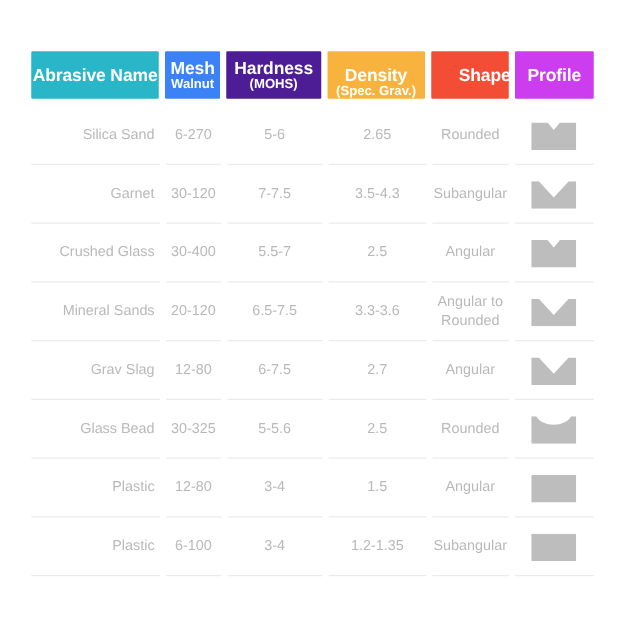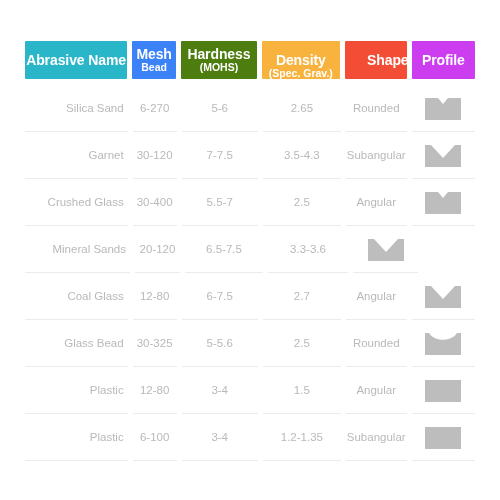--- a/index.html
+++ b/index.html
@@ -119,23 +119,23 @@
 <body>
 
 <div id="table-root">
 
   <div class="header-row">
       <div class="hcell hc-0" style="background: rgb(41, 182, 200);">
         <span class="h-main">Abrasive Name</span>
       </div>
       <div class="hcell hc-1" style="background: #3b82f6;">
         <span class="h-main">Mesh</span>
-        <span class="h-sub">Bead</span>
-      </div>
-      <div class="hcell hc-2" style="background: #4d7c0f;">
+        <span class="h-sub">Walnut</span>
+      </div>
+      <div class="hcell hc-2" style="background: #4c1d95;">
         <span class="h-main">Hardness</span>
         <span class="h-sub">(MOHS)</span>
       </div>
       <div class="hcell hc-3" style="background: rgb(247, 179, 62); justify-content: flex-end;">
         <span class="h-main">Density</span>
         <span class="h-sub">(Spec. Grav.)</span>
       </div>
       <div class="hcell hc-4" style="background: rgb(244, 77, 53); padding-left: 24px;">
         <span class="h-main">Shape</span>
       </div>
@@ -179,28 +179,29 @@
           <svg class="profile-svg" width="36" height="22" viewBox="0 0 36 22" xmlns="http://www.w3.org/2000/svg">
             <path d="M0,0 L13,0 L18,6 L23,0 L36,0 L36,22 L0,22 Z" fill="#bdbdbd"></path>
           </svg>
         </div>
       </div>
       <div class="row">
         <div class="cell c-0">Mineral Sands</div>
         <div class="cell c-1">20-120</div>
         <div class="cell c-2">6.5-7.5</div>
         <div class="cell c-3">3.3-3.6</div>
+        <div class="cell c-4">Angular to Rounded</div>
         <div class="cell c-5">
           <svg class="profile-svg" width="36" height="22" viewBox="0 0 36 22" xmlns="http://www.w3.org/2000/svg">
             <path d="M0,0 L6,0 L18,13 L30,0 L36,0 L36,22 L0,22 Z" fill="#bdbdbd"></path>
           </svg>
         </div>
       </div>
       <div class="row">
-        <div class="cell c-0">Coal Glass</div>
+        <div class="cell c-0">Grav Slag</div>
         <div class="cell c-1">12-80</div>
         <div class="cell c-2">6-7.5</div>
         <div class="cell c-3">2.7</div>
         <div class="cell c-4">Angular</div>
         <div class="cell c-5">
           <svg class="profile-svg" width="36" height="22" viewBox="0 0 36 22" xmlns="http://www.w3.org/2000/svg">
             <path d="M0,0 L6,0 L18,13 L30,0 L36,0 L36,22 L0,22 Z" fill="#bdbdbd"></path>
           </svg>
         </div>
       </div>

